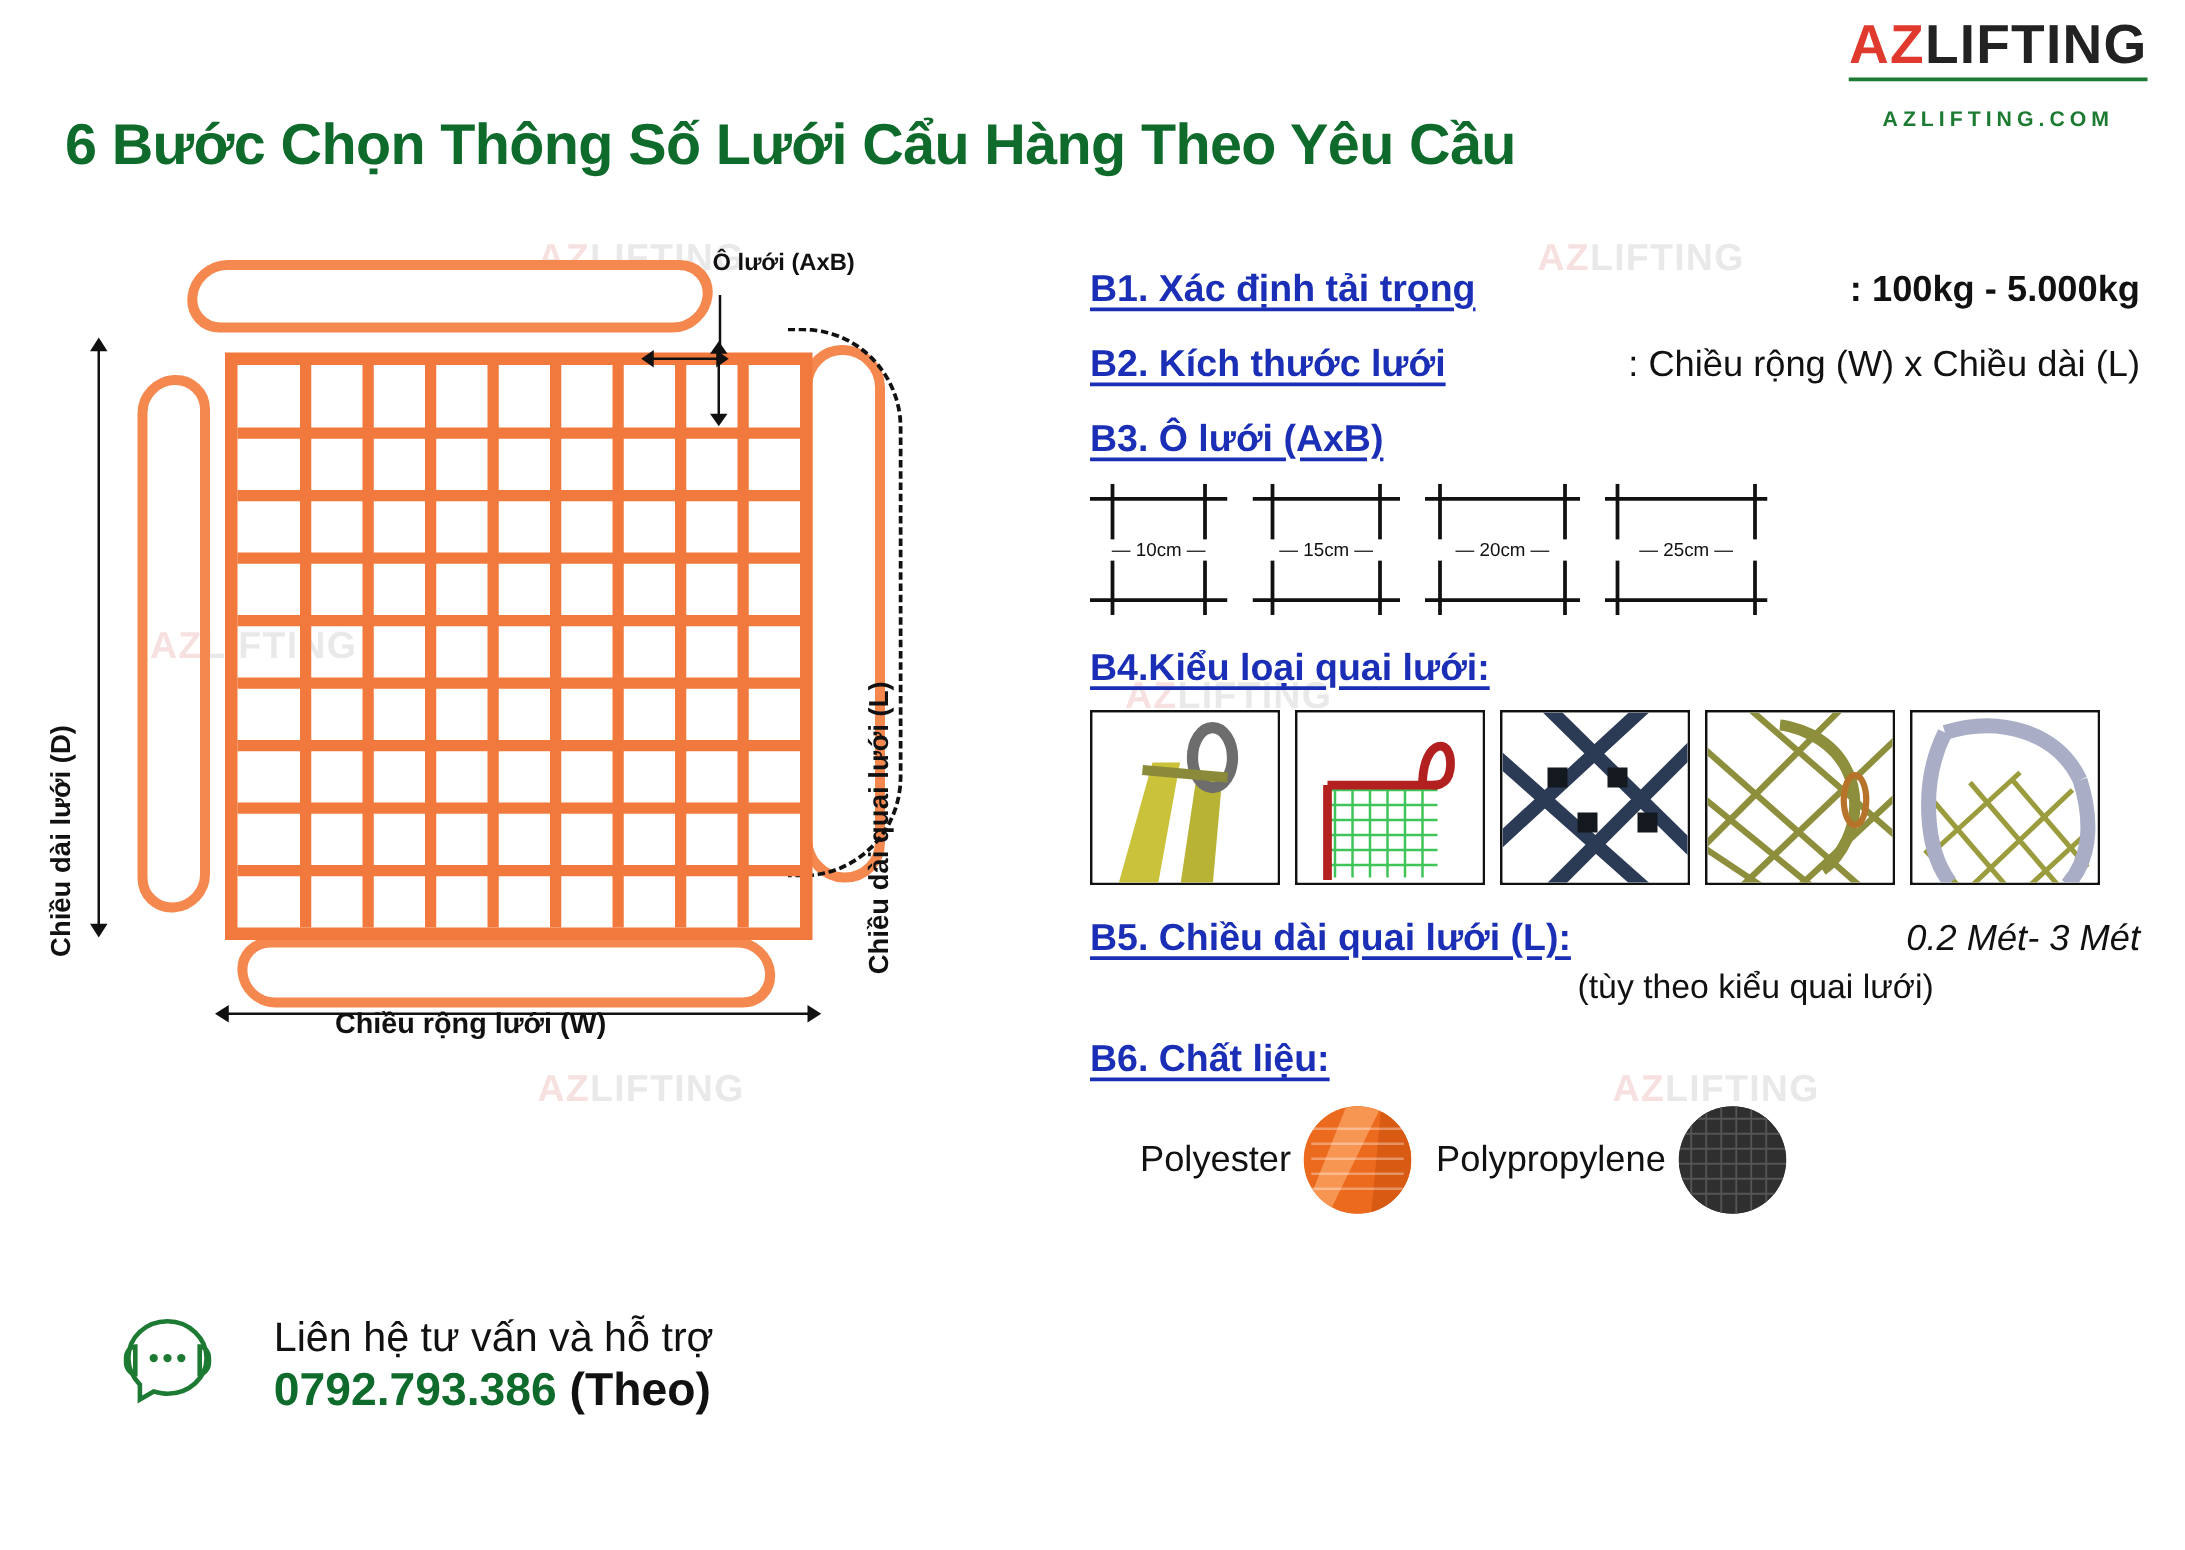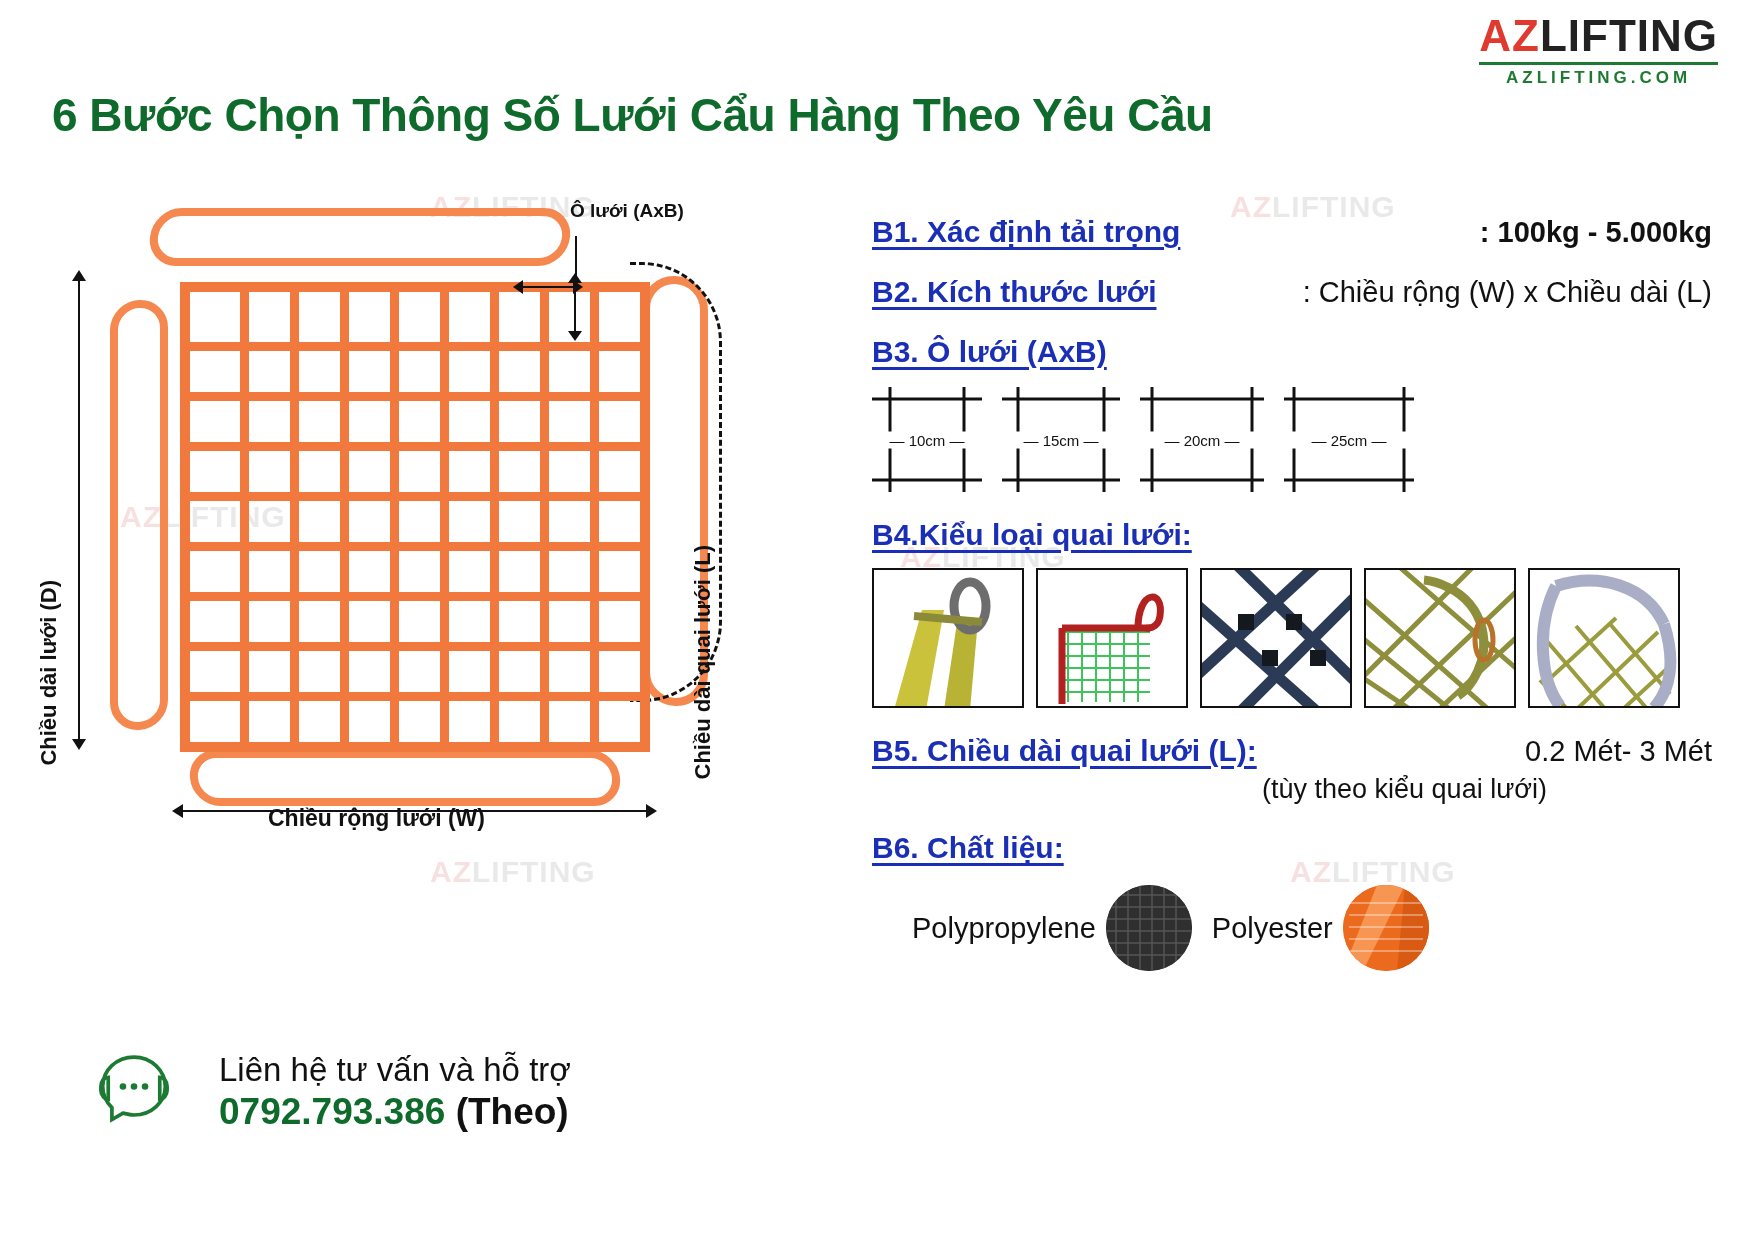--- a/index.html
+++ b/index.html
@@ -34,21 +34,21 @@
     font-size: 44px; font-weight: 700; letter-spacing: 1px;
     color: #222; line-height: 1;
   }
   .logo-main .az-a { color: #e03a2f; }
   .logo-main .az-z { color: #e03a2f; }
   .logo-sub {
     margin-top: 4px;
     font-size: 17px; font-weight: 700; letter-spacing: 4px;
     color: #1d7a33;
     border-top: 3px solid #1d7a33;
-    padding-top: 3px;
+    padding-top: 21px;
   }
 
   
   .title {
     position: absolute; top: 88px; left: 52px;
     font-size: 46px; font-weight: 700; color: #0f6b2b;
     letter-spacing: -0.5px;
   }
 
   
@@ -378,51 +378,51 @@
           <path d="M26 16 C70 2, 116 16, 134 54" fill="none" stroke="#a9aec6" stroke-width="12"></path>
           <path d="M134 54 C146 92, 140 120, 124 138" fill="none" stroke="#a9aec6" stroke-width="12"></path>
         </svg>
       </div>
     </div>
   </div>
 
   <div class="step">
     <div class="step-row">
       <span class="step-head">B5. Chiều dài quai lưới (L):</span>
-      <span class="step-val" style="margin-left:36px;">0.2 Mét- 3 Mét</span>
+      <span class="step-val" style="margin-left:36px;font-style:italic;">0.2 Mét- 3 Mét</span>
     </div>
     <div class="b5-note">(tùy theo kiểu quai lưới)</div>
   </div>
 
   <div class="step">
     <div class="step-row">
       <span class="step-head">B6. Chất liệu:</span>
     </div>
     <div class="mat-row">
-      <div class="mat">
-        <span class="mat-label">Polypropylene</span>
-        <span class="circle pp">
-          <svg viewBox="0 0 86 86" width="86" height="86">
-            <circle cx="43" cy="43" r="43" fill="#2f2f2f"></circle>
-            <g stroke="#555" stroke-width="1.5">
-              <path d="M-4 10 L90 10 M-4 22 L90 22 M-4 34 L90 34 M-4 46 L90 46 M-4 58 L90 58 M-4 70 L90 70"></path>
-              <path d="M10 -4 L10 90 M22 -4 L22 90 M34 -4 L34 90 M46 -4 L46 90 M58 -4 L58 90 M70 -4 L70 90"></path>
-            </g>
-          </svg>
-        </span>
-      </div>
       <div class="mat">
         <span class="mat-label">Polyester</span>
         <span class="circle pe">
           <svg viewBox="0 0 86 86" width="86" height="86">
             <circle cx="43" cy="43" r="43" fill="#ec6a1e"></circle>
             <path d="M0 86 L34 0 L62 0 L20 86 Z" fill="#f79553"></path>
             <path d="M62 0 L86 20 L86 86 L54 86 Z" fill="#d85a13"></path>
             <g stroke="#ffffff" stroke-opacity="0.35" stroke-width="2">
               <path d="M6 18 H80 M6 30 H80 M6 42 H80 M6 54 H80 M6 66 H80"></path>
             </g>
           </svg>
         </span>
       </div>
+      <div class="mat">
+        <span class="mat-label">Polypropylene</span>
+        <span class="circle pp">
+          <svg viewBox="0 0 86 86" width="86" height="86">
+            <circle cx="43" cy="43" r="43" fill="#2f2f2f"></circle>
+            <g stroke="#555" stroke-width="1.5">
+              <path d="M-4 10 L90 10 M-4 22 L90 22 M-4 34 L90 34 M-4 46 L90 46 M-4 58 L90 58 M-4 70 L90 70"></path>
+              <path d="M10 -4 L10 90 M22 -4 L22 90 M34 -4 L34 90 M46 -4 L46 90 M58 -4 L58 90 M70 -4 L70 90"></path>
+            </g>
+          </svg>
+        </span>
+      </div>
     </div>
   </div>
 
 </div>
 
 </body></html>

